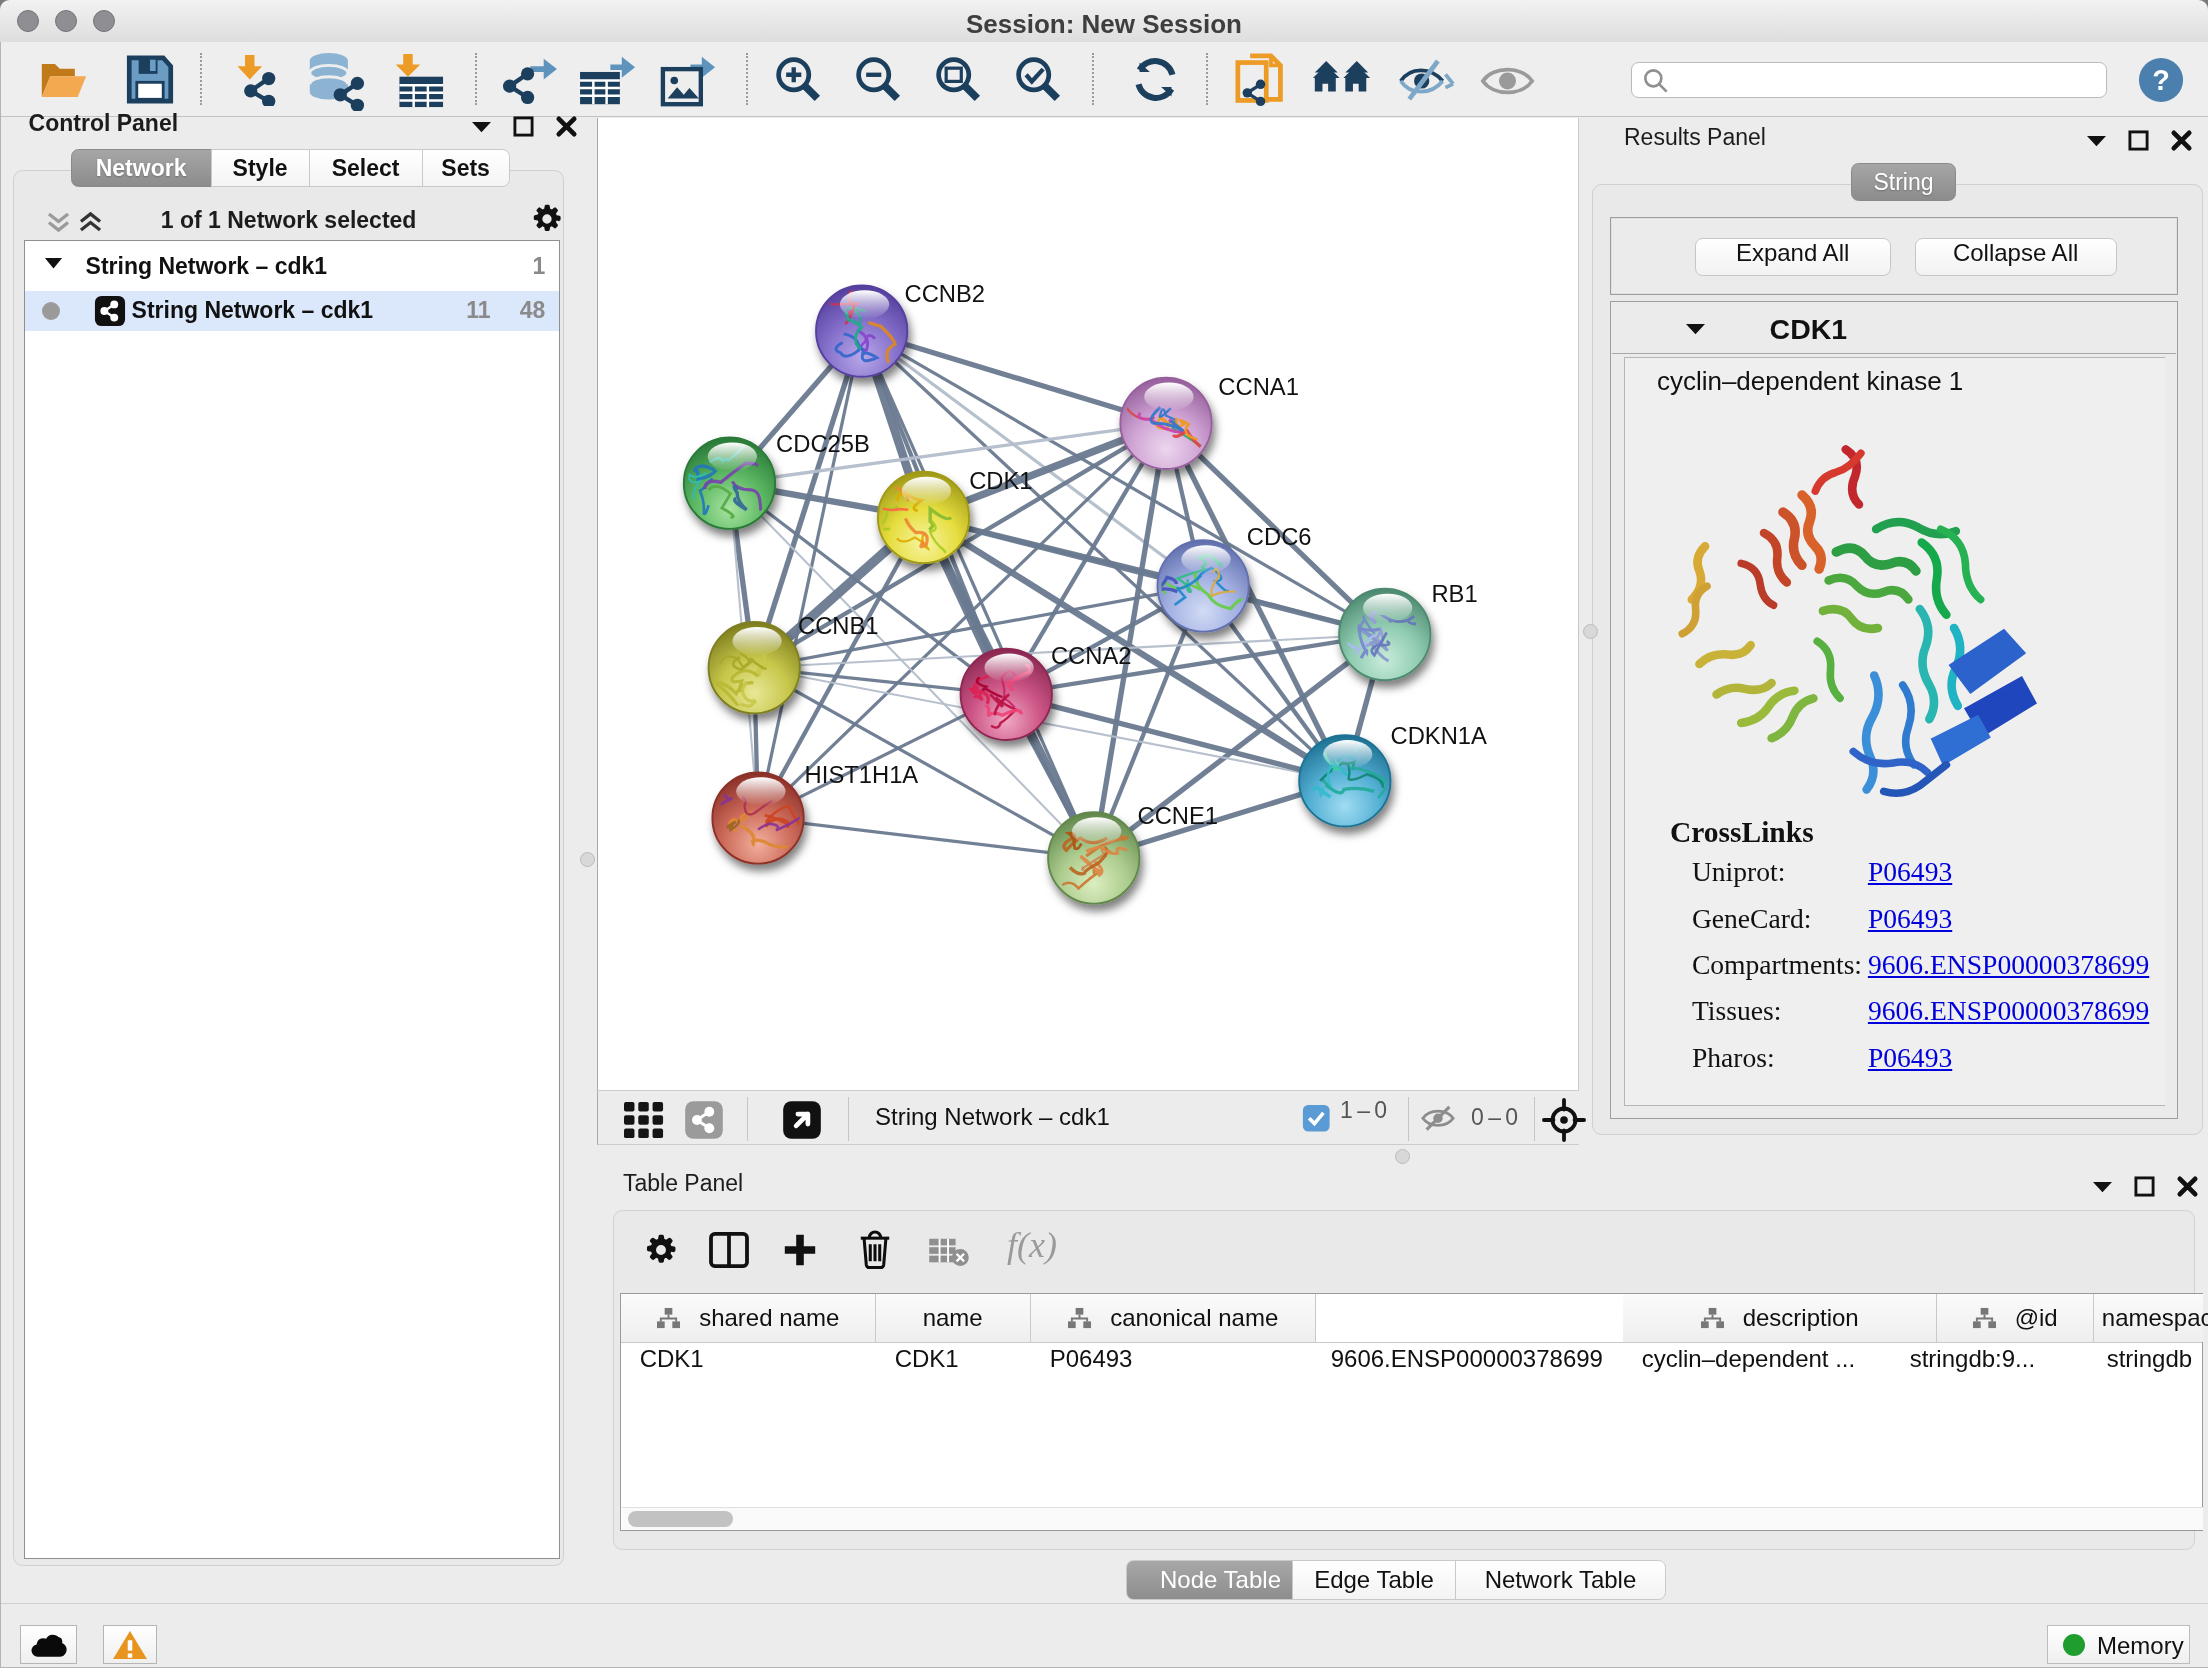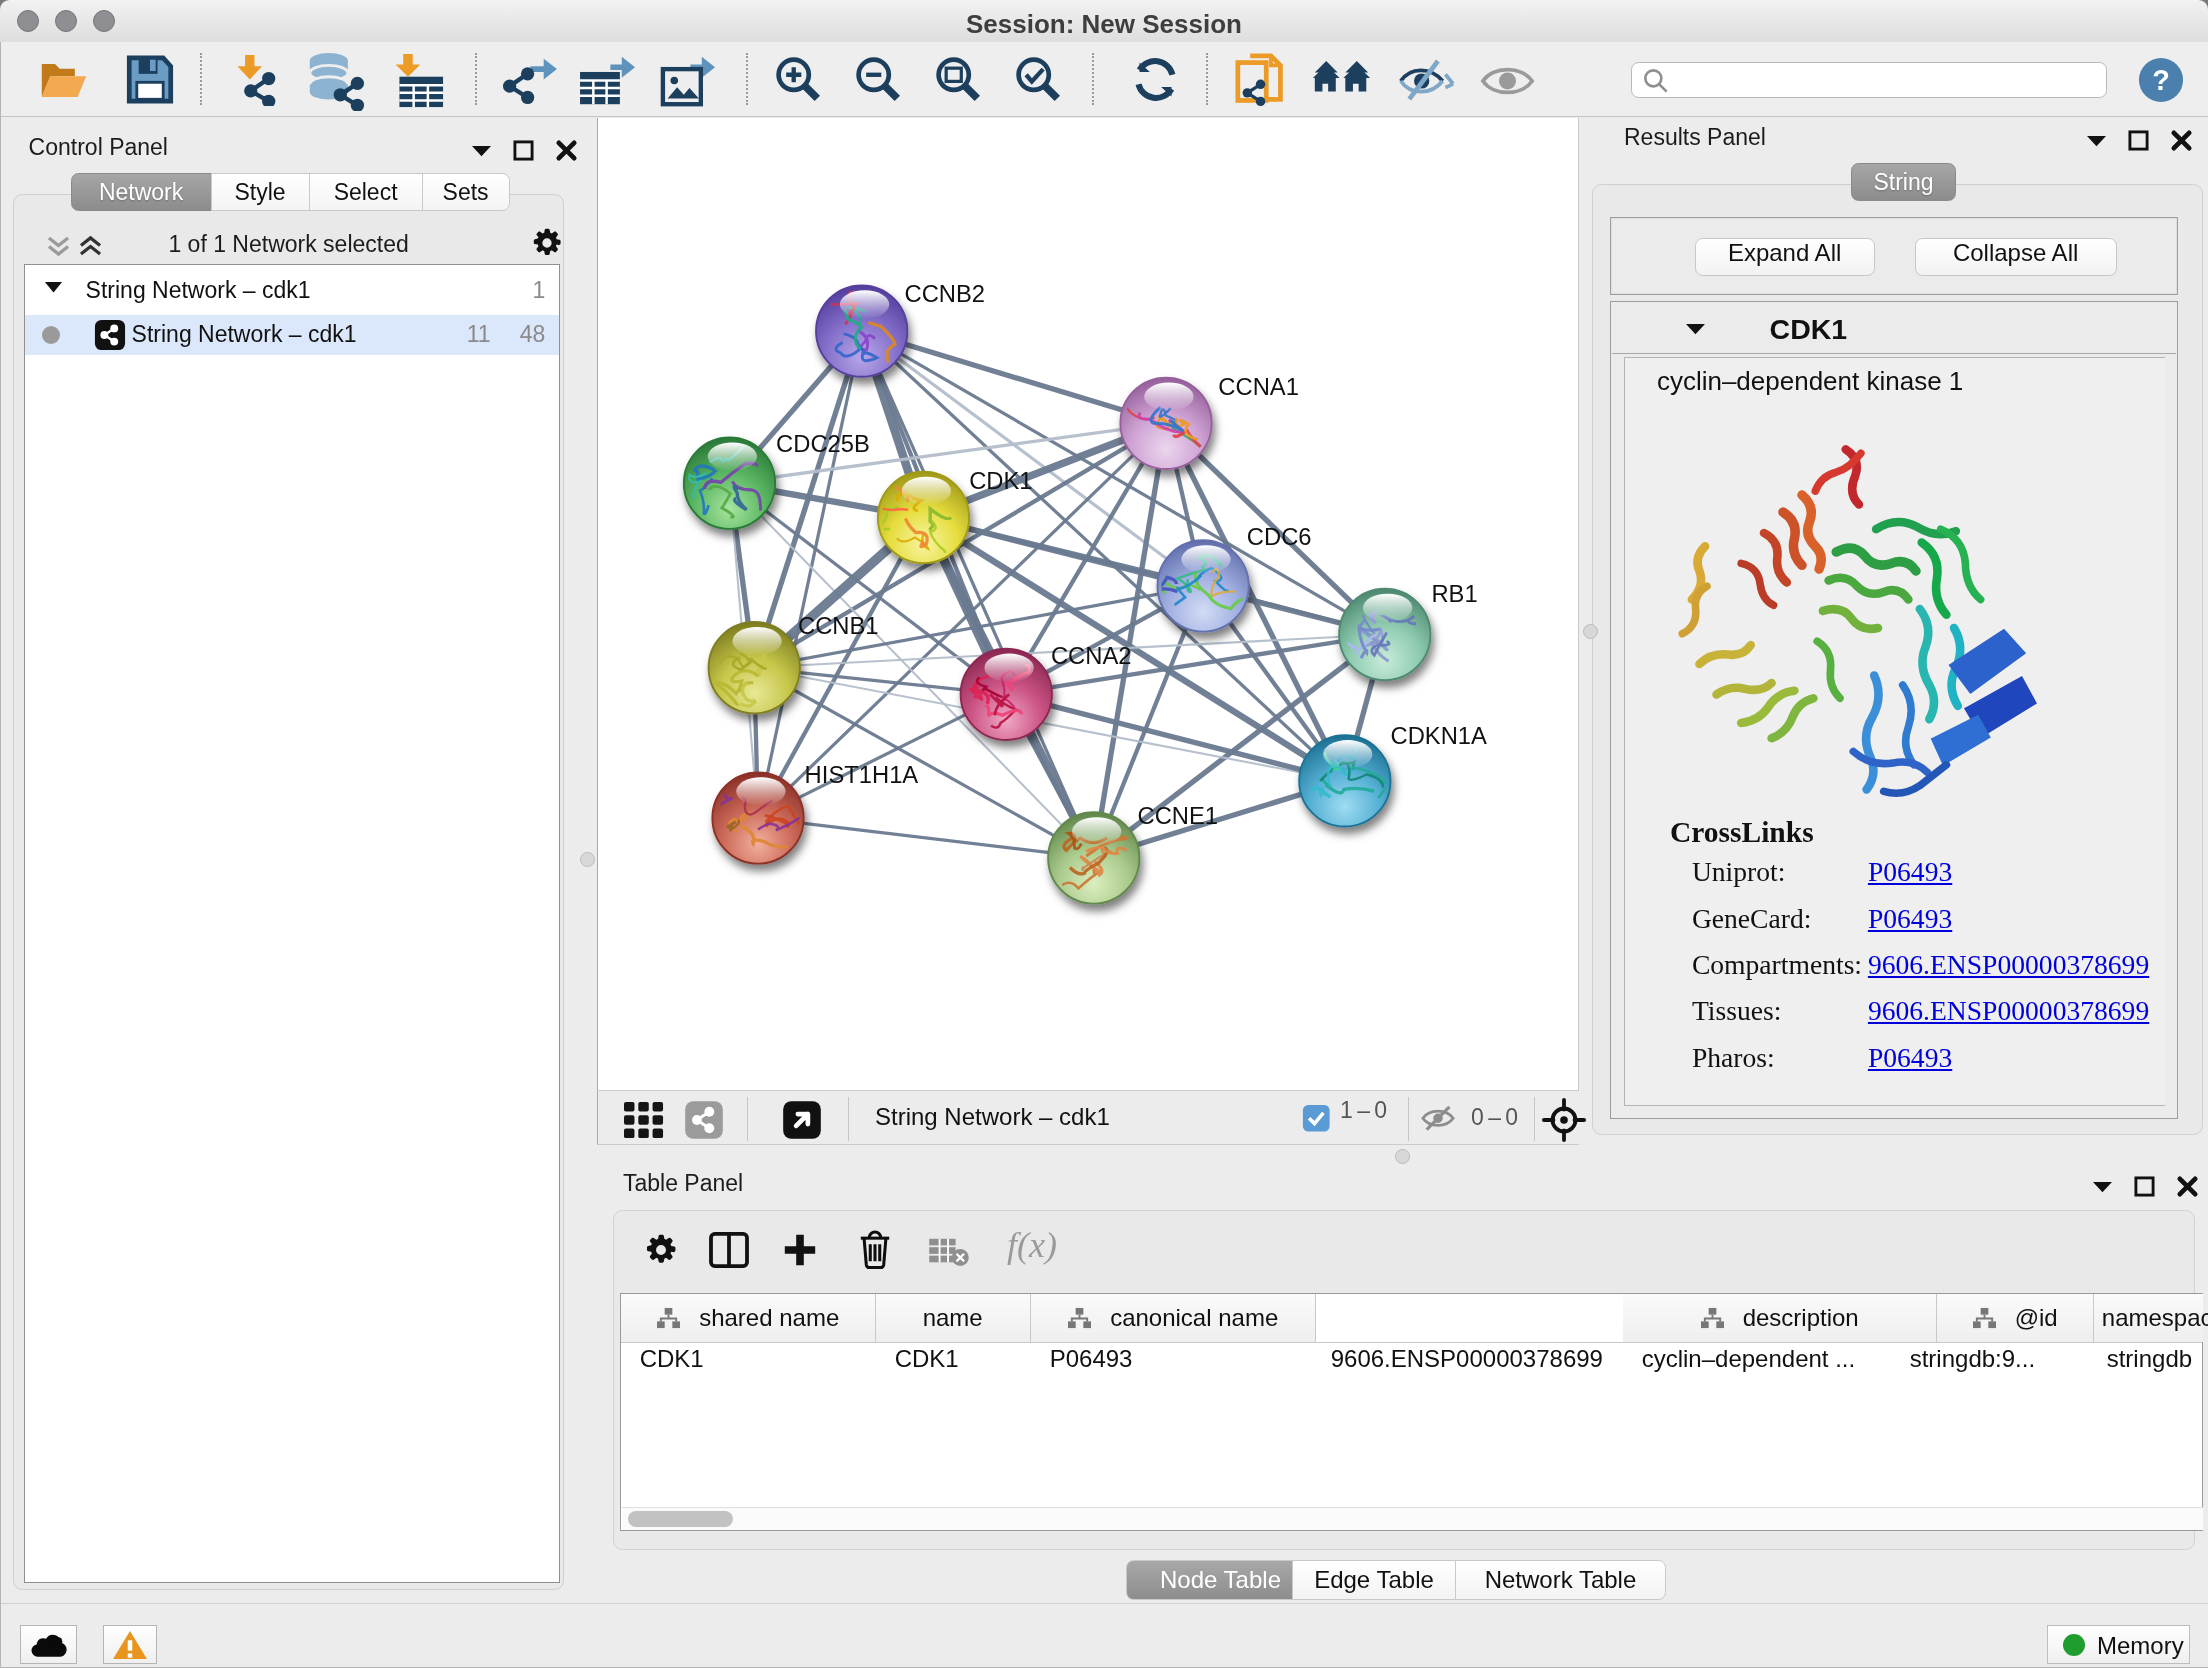--- a/index.html
+++ b/index.html
@@ -18,21 +18,21 @@
   #toolbar { left:0; top:42px; width:2208px; height:75px; background:#eeeeee;
     border-bottom:1px solid #c3c3c3; }
   .tbdiv { position:absolute; top:11.4px; height:52px; width:0;
     border-left:2.9px dotted #9a9a9a; }
   #searchbox { position:absolute; left:1631px; top:20px; width:476px; height:36px;
     background:#ffffff; border:1px solid #b9b9b9; border-radius:7.6px; }
   
   .ptitle { font-size:23px; color:#1c1c1c; }
   .pbtns  { position:absolute; display:flex; gap:21px; align-items:center; }
   
-  #cpanel { left:7.6px; top:128px; width:555px; height:1500px; }
+  #cpanel { left:7.6px; top:104px; width:555px; height:1500px;font-weight:bold; }
   #cp-tabpane { position:absolute; left:5.7px; top:66px; width:551px; height:1396px;
      background:#e9e9e9; border:1px solid #cfcfcf; border-radius:9.5px; }
   .tabrow { position:absolute; display:flex; }
   .tab { height:38px; line-height:36px; text-align:center; font-size:23px;
      background:linear-gradient(#ffffff,#f4f4f4); border:1px solid #c9c9c9; color:#111;
      position:relative; }
   .tab.sel { background:linear-gradient(#a6a6a6,#8c8c8c); color:#ffffff;
      border-color:#8a8a8a; text-shadow:0 1px 1.9px rgba(0,0,0,0.25); }
   #cp-subhdr { position:absolute; left:9.5px; top:99px; width:543px; height:36px;
      font-size:23px; color:#1c1c1c; }
@@ -711,21 +711,21 @@
     <svg width="21" height="21" viewBox="0 0 22 22">
         <rect x="2" y="2" width="18" height="18" fill="none" stroke="#111" stroke-width="3"></rect>
       </svg>
     <svg width="23" height="23" viewBox="0 0 24 24">
         <path d="M4 4 L20 20 M20 4 L4 20" stroke="#111" stroke-width="5" stroke-linecap="round"></path>
       </svg>
   </div>
   <div id="rp-tabpane"></div>
   <div class="tab sel" style="position:absolute;left:269px;top:45px;width:105px;border-radius:7.6px">String</div>
   <div id="rp-box1">
-    <div class="wbtn" style="left:84px;width:180px">Expand All</div>
+    <div class="wbtn" style="left:84px;width:196px">Expand All</div>
     <div class="wbtn" style="left:304px;width:202px">Collapse All</div>
   </div>
   <div id="rp-box2">
     <div id="rp-cdk1hdr">
       <svg width="21" height="13.3" viewBox="0 0 22 14" style="position:absolute;left:73px;top:19px">
           <path d="M1 2 L21 2 L11 13 Z" fill="#111"></path>
         </svg>
       <span style="position:absolute;left:158px;top:9.5px;font-size:28.5px;font-weight:bold;color:#111">CDK1</span>
     </div>
     <div id="rp-content">

